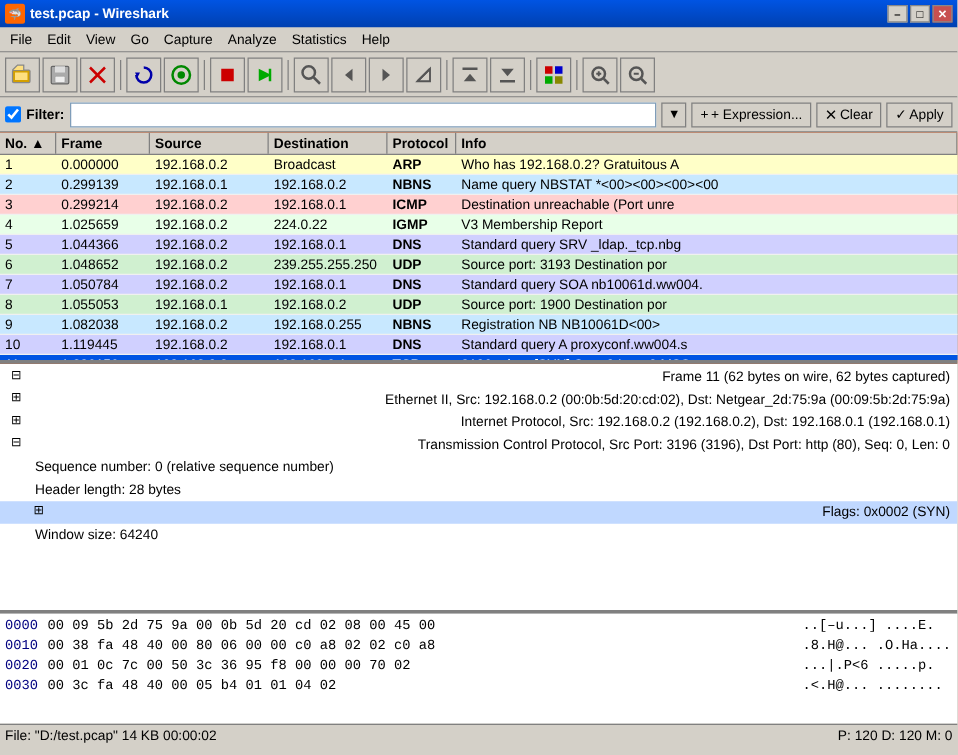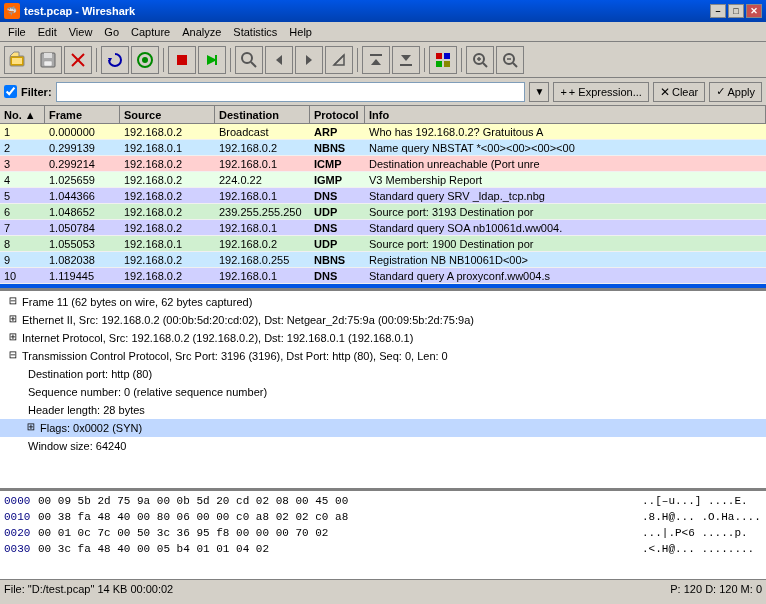--- a/index.html
+++ b/index.html
@@ -207,20 +207,21 @@
       overflow-y: auto;
       overflow-x: hidden;
       padding: 2px 0;
     }
     .detail-row {
       padding: 1px 6px;
       font-size: 11px;
       display: flex;
       align-items: flex-start;
       line-height: 16px;
+      text-align: right;
     }
     .detail-expand {
       width: 14px;
       height: 14px;
       display: inline-flex;
       align-items: center;
       justify-content: center;
       margin-right: 2px;
       cursor: pointer;
       flex-shrink: 0;
@@ -561,21 +562,20 @@
       <span class="detail-text">Ethernet II, Src: 192.168.0.2 (00:0b:5d:20:cd:02), Dst: Netgear_2d:75:9a (00:09:5b:2d:75:9a)</span>
     </div>
     <div class="detail-row">
       <span class="detail-expand collapsed"></span>
       <span class="detail-text">Internet Protocol, Src: 192.168.0.2 (192.168.0.2), Dst: 192.168.0.1 (192.168.0.1)</span>
     </div>
     <div class="detail-row">
       <span class="detail-expand expanded"></span>
       <span class="detail-text">Transmission Control Protocol, Src Port: 3196 (3196), Dst Port: http (80), Seq: 0, Len: 0</span>
     </div>
-    <div class="detail-sub">Destination port: http (80)</div>
     <div class="detail-sub">Sequence number: 0    (relative sequence number)</div>
     <div class="detail-sub">Header length: 28 bytes</div>
     <div class="detail-row detail-highlighted" style="padding-left: 24px;">
       <span class="detail-expand collapsed"></span>
       <span class="detail-text">Flags: 0x0002 (SYN)</span>
     </div>
     <div class="detail-sub">Window size: 64240</div>
   </div>
 
 <div class="hex-dump" id="hex-dump">

